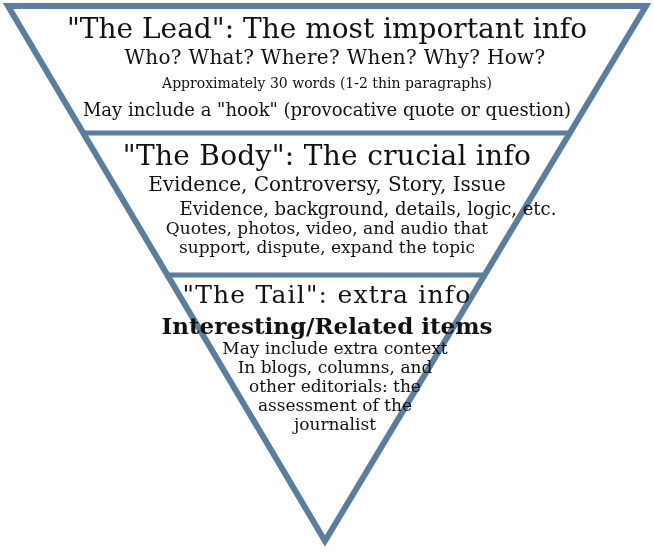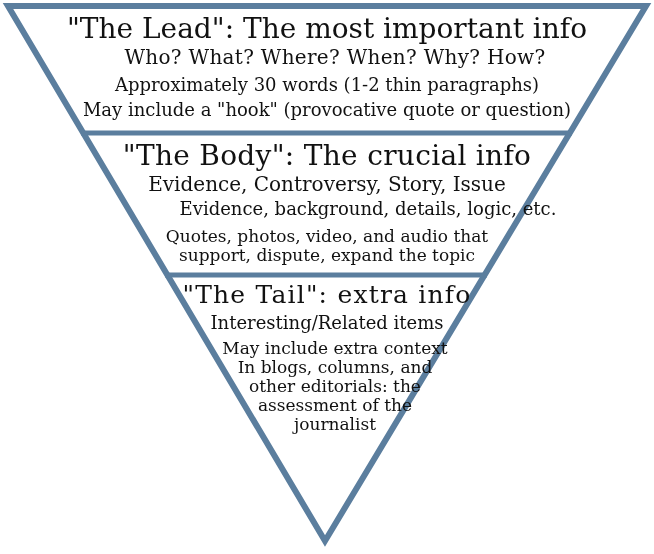--- a/index.html
+++ b/index.html
@@ -29,30 +29,30 @@
     position: absolute;
     left: 0;
     width: 654px;
     text-align: center;
     line-height: 1.15;
     white-space: pre-line;
   }
   
   .lead-title   { top: 13px;  font-size: 28px; }
   .lead-l1      { top: 46px;  font-size: 20px; letter-spacing: 0.3px; padding-left: 8px; }
-  .lead-l2      { top: 75px;  font-size: 18px; }
+  .lead-l2      { top: 75px;  font-size: 14px; }
   .lead-l3      { top: 100px; font-size: 18px; }
   
   .body-title   { top: 140px; font-size: 28px; letter-spacing: 0.3px; }
   .body-l1      { top: 173px; font-size: 20px; }
   .body-l2      { top: 199px; font-size: 18px; margin-left: 41px; }
-  .body-l3      { top: 227px; font-size: 17px; line-height: 1.12; }
+  .body-l3      { top: 219px; font-size: 17px; line-height: 1.12; }
   
   .tail-title   { top: 281px; font-size: 25px; letter-spacing: 1.2px; }
-  .tail-l1      { top: 313px; font-size: 18px; }
+  .tail-l1      { top: 313px; font-size: 23px; font-weight: bold; }
   .tail-l2      { top: 339px; font-size: 17px; line-height: 1.12; padding-left: 8px; }
 </style>
 </head>
 <body>
 
 <div class="stage">
 
   <svg width="654" height="554" viewBox="0 0 654 554">
     <path class="outline-stroke" stroke-width="6" stroke-linejoin="miter" stroke-miterlimit="12" d="M 8 6 L 646 6 L 325 541 Z"></path>
     <line class="outline-stroke" stroke-width="5" x1="81" y1="133" x2="572" y2="133"></line>

